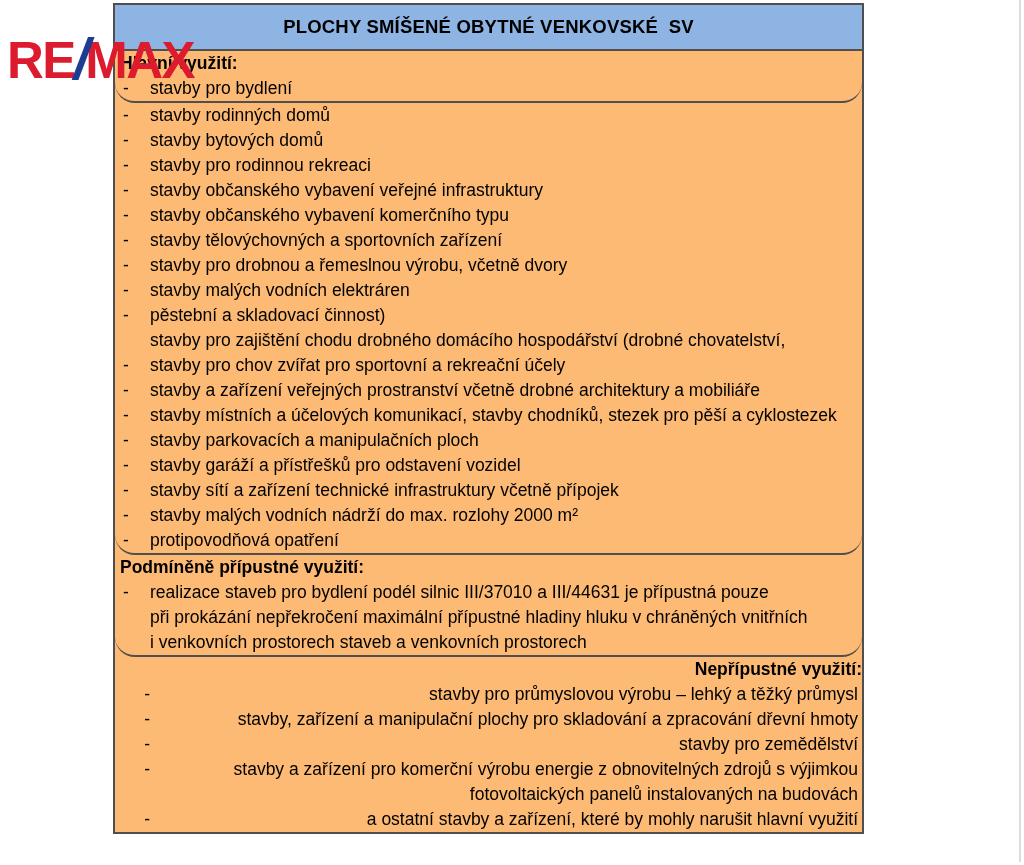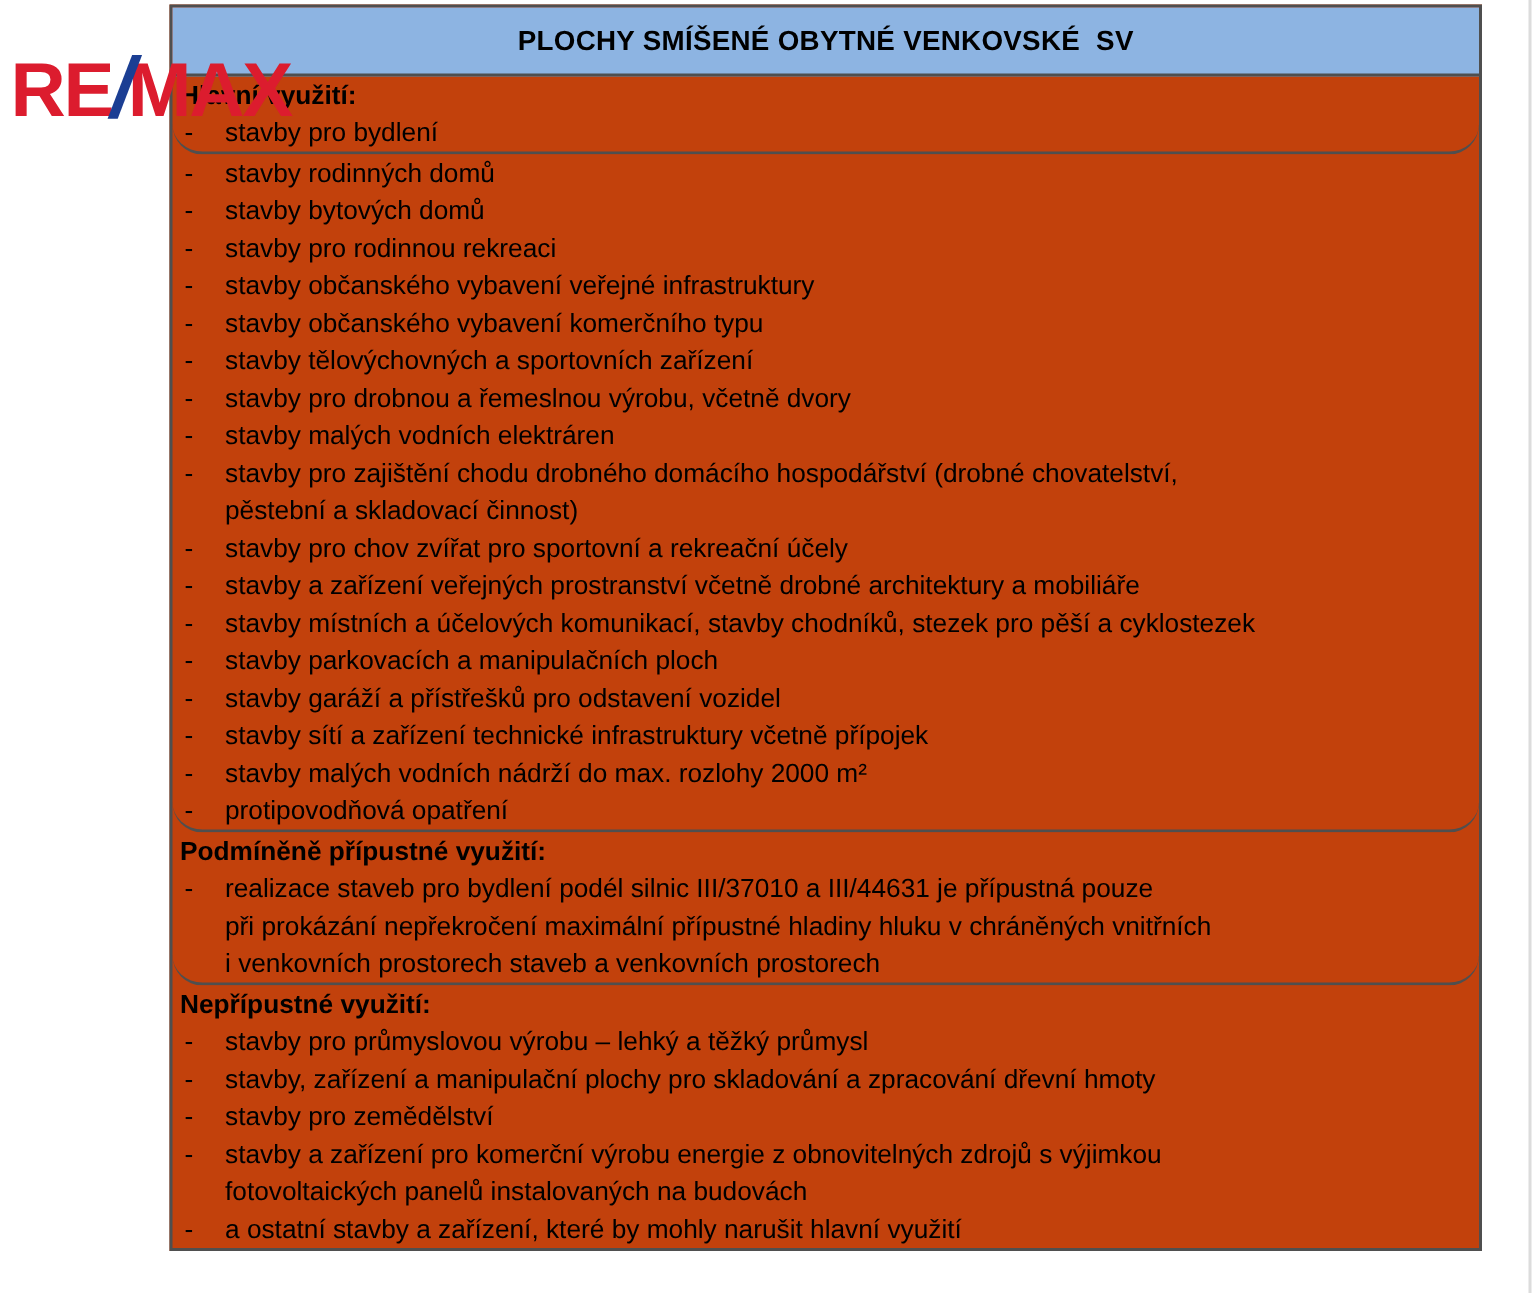--- a/index.html
+++ b/index.html
@@ -20,41 +20,41 @@
   }
   .page-edge-line{
     position:absolute;
     left:1019px;top:0;
     width:2px;height:862px;
     background:var(--edge-line);
   }
   .sv-table{
     position:absolute;
     left:113px;top:3px;
-    width:875px;
+    width:751px;
     box-sizing:border-box;
     border:2px solid var(--border-color);
-    background:#c2410c;
+    background:#fdba74;
   }
   .table-header{
     height:44px;
     background:var(--header-bg);
     border-bottom:2px solid var(--border-color);
     display:flex;align-items:center;justify-content:center;
     font-size:18.5px;font-weight:bold;
     white-space:pre;
     letter-spacing:.2px;
   }
   .section{
     border-bottom:2px solid var(--border-color);
     font-size:17.5px;
     line-height:25px;
     border-radius:20px;
   }
-  .section:last-child{border-bottom:none;}
+  .section:last-child{border-bottom:none;text-align:right;}
   .section-heading{
     font-weight:bold;
     padding-left:5px;
   }
   .bullet-row{display:flex;align-items:flex-start;}
   .dash-cell{
     flex:none;
     box-sizing:border-box;
     width:35px;
     padding-left:8px;
@@ -147,22 +147,22 @@
         </div>
         <div class="bullet-row">
           <div class="dash-cell">-</div>
           <div class="text-cell">
             <div class="text-line">stavby malých vodních elektráren</div>
           </div>
         </div>
         <div class="bullet-row">
           <div class="dash-cell">-</div>
           <div class="text-cell">
+            <div class="text-line">pěstební a skladovací činnost)</div>
             <div class="text-line">stavby pro zajištění chodu drobného domácího hospodářství (drobné chovatelství,</div>
-            <div class="text-line">pěstební a skladovací činnost)</div>
           </div>
         </div>
         <div class="bullet-row">
           <div class="dash-cell">-</div>
           <div class="text-cell">
             <div class="text-line">stavby pro chov zvířat pro sportovní a rekreační účely</div>
           </div>
         </div>
         <div class="bullet-row">
           <div class="dash-cell">-</div>

